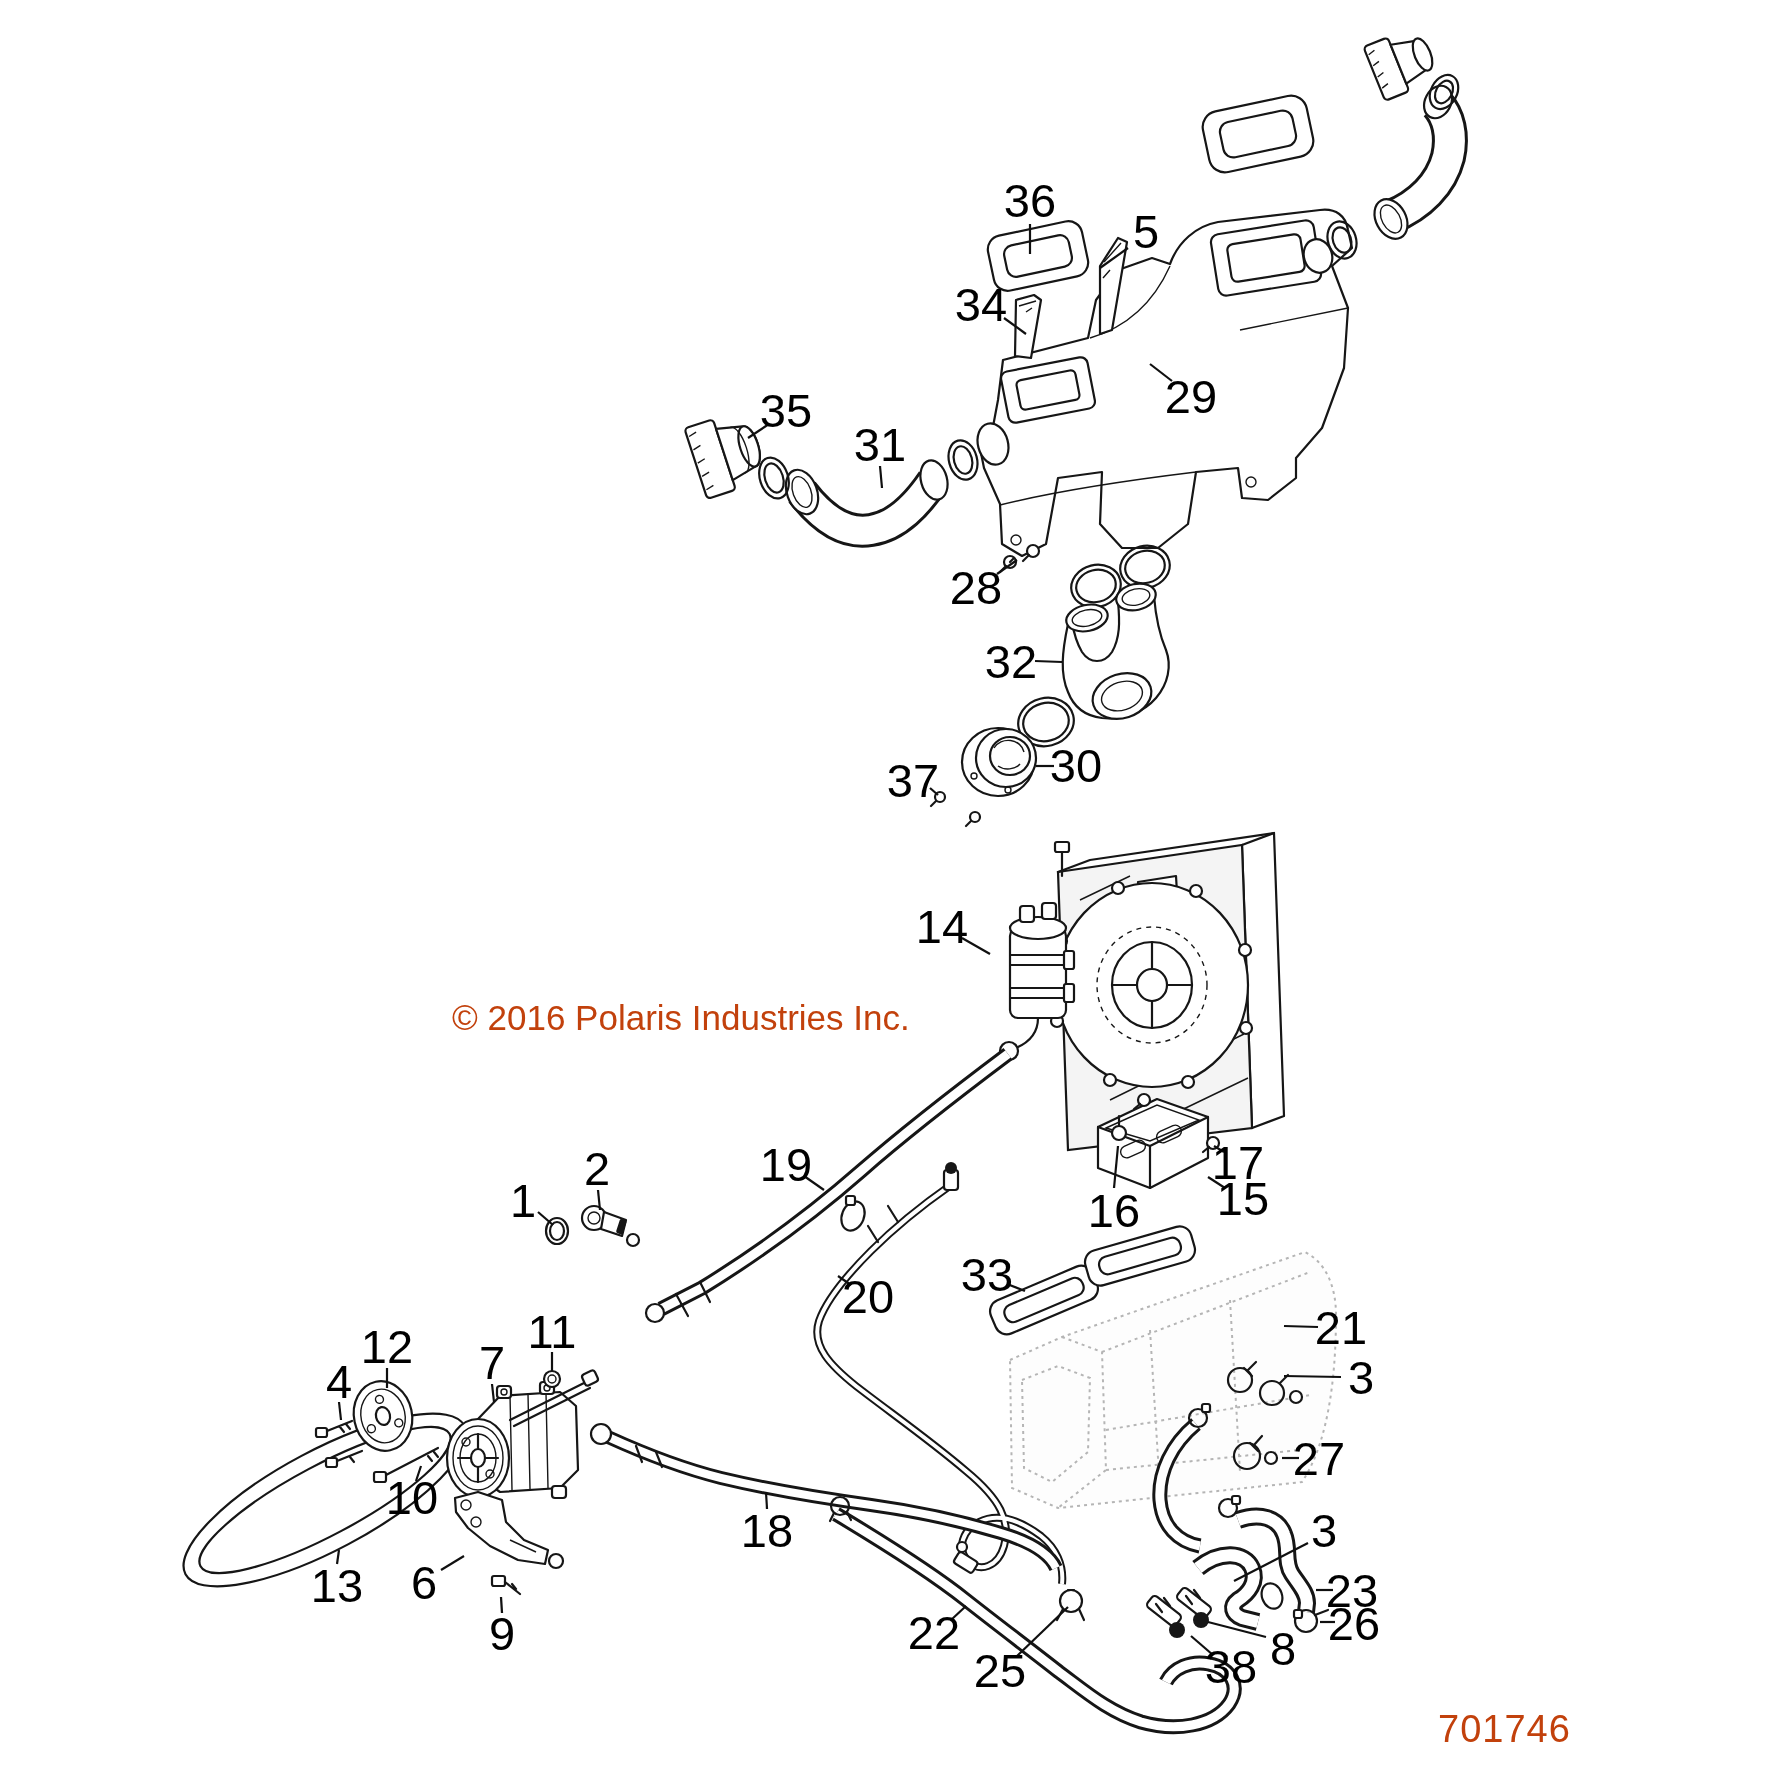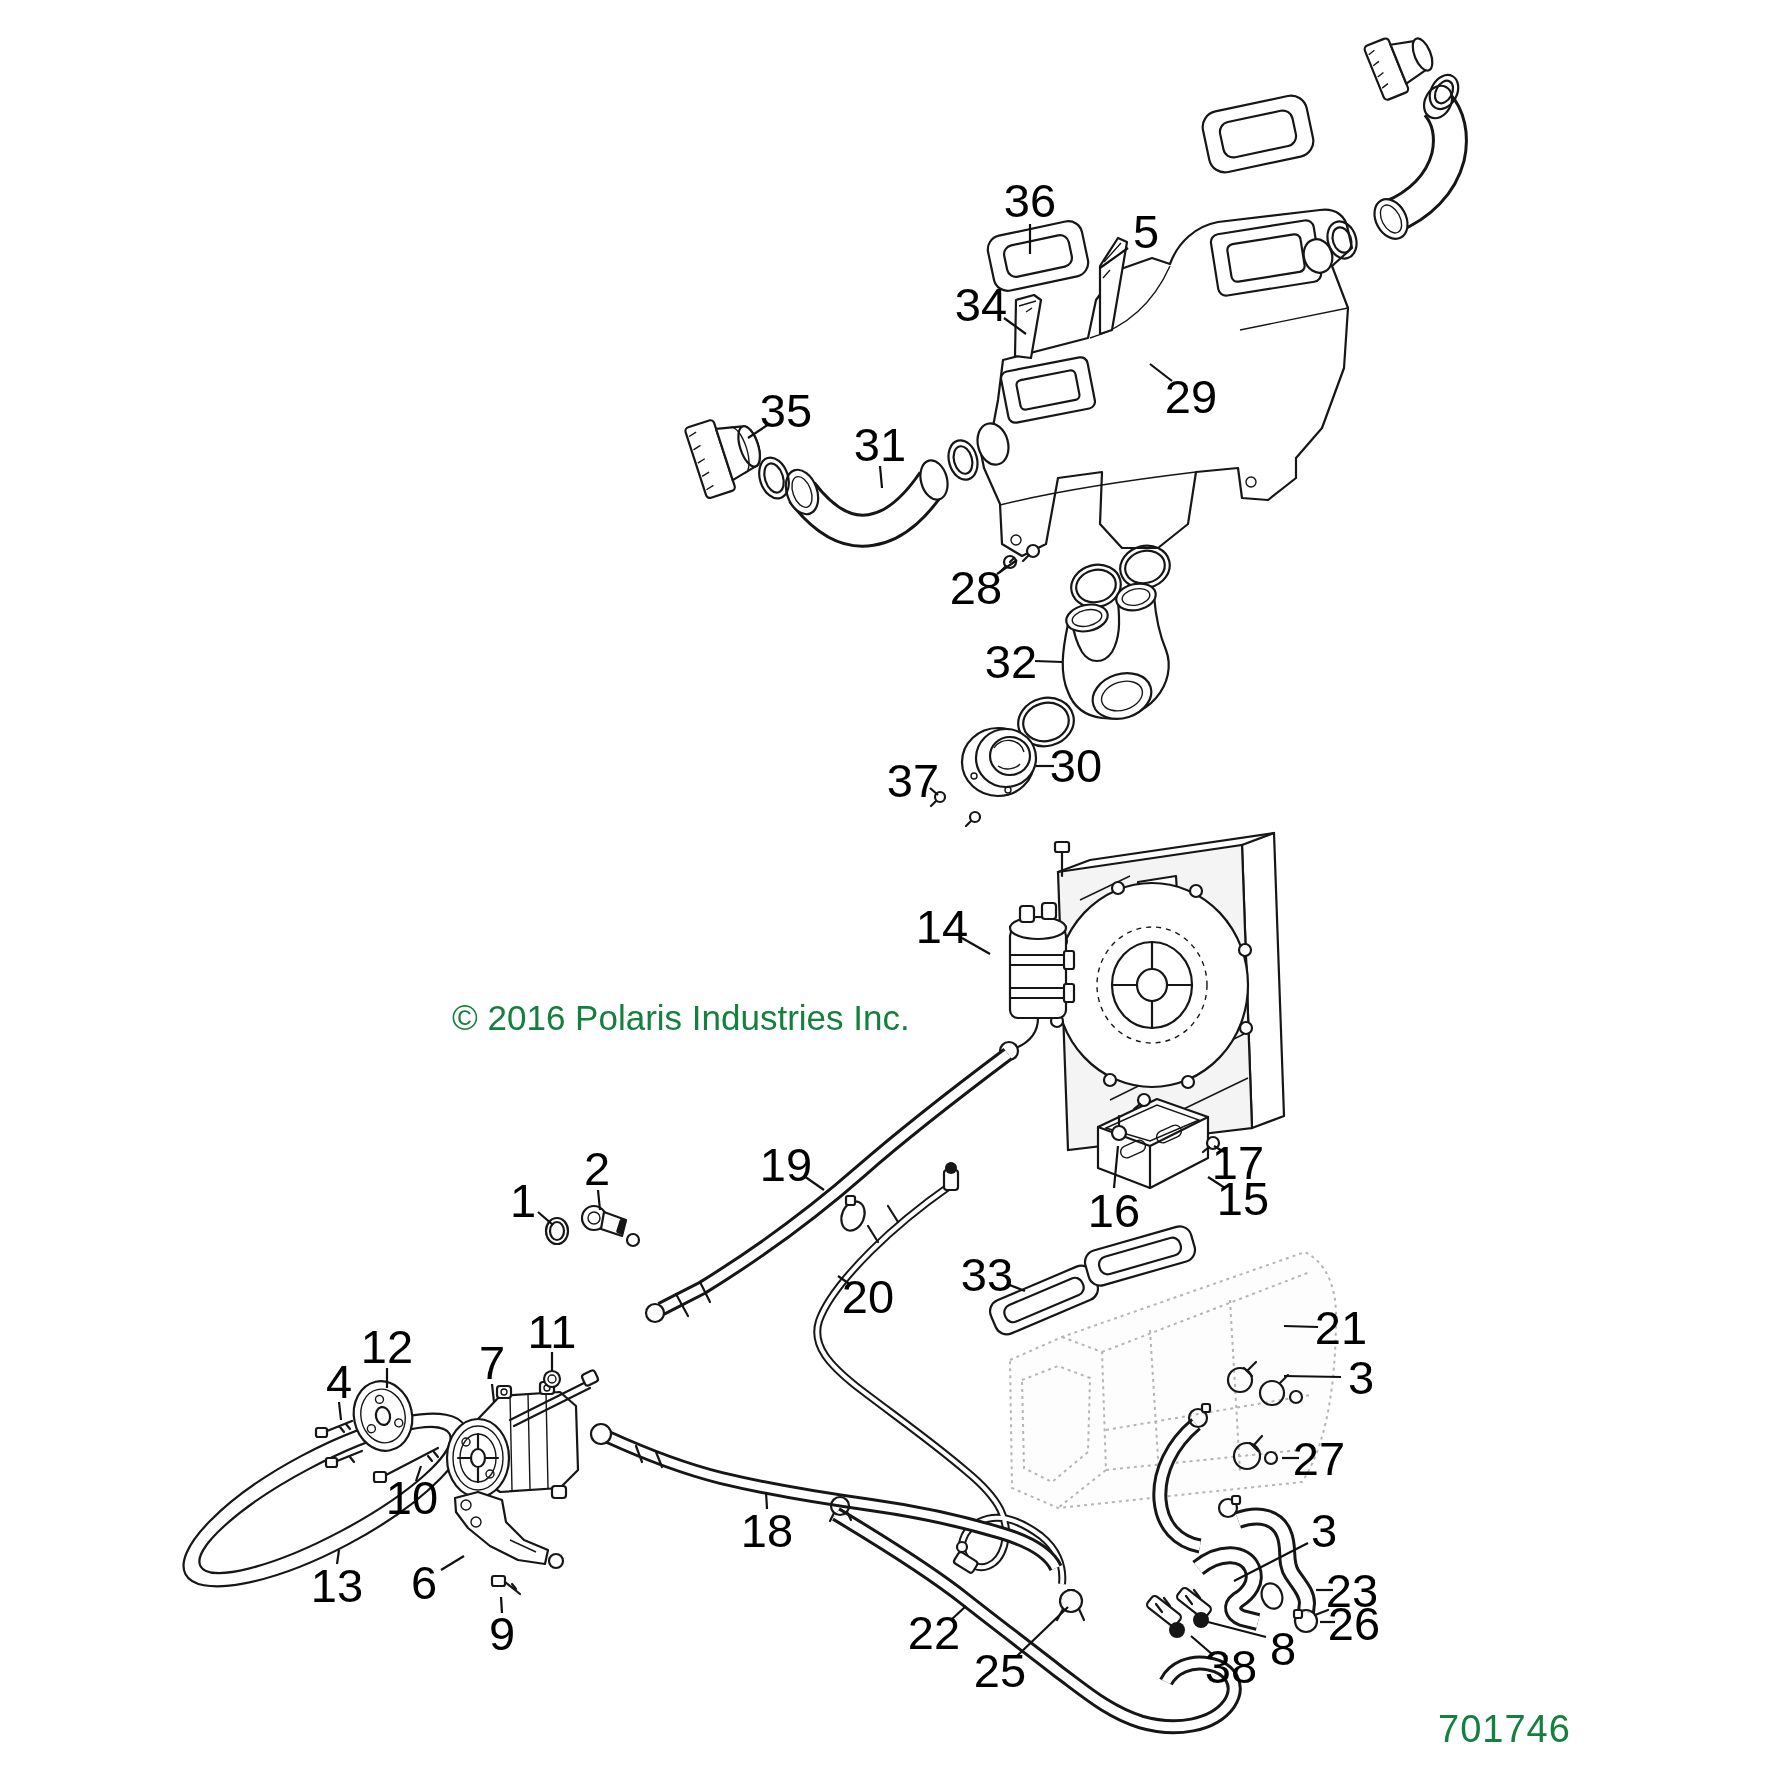--- a/index.html
+++ b/index.html
@@ -8,21 +8,21 @@
   svg{position:absolute;left:0;top:0;}
   .ln{stroke:#161616;stroke-width:2.2;fill:none;stroke-linecap:round;stroke-linejoin:round;}
   .lnf{stroke:#161616;stroke-width:2.2;fill:#ffffff;stroke-linejoin:round;}
   .thin{stroke:#161616;stroke-width:1.4;fill:none;}
   .faint{stroke:#b5b5b5;stroke-width:2;fill:none;stroke-dasharray:3 4;}
   .faintf{stroke:#b5b5b5;stroke-width:2;fill:#fdfdfd;stroke-dasharray:3 4;}
   .tube-o{stroke:#161616;fill:none;stroke-linecap:butt;}
   .tube-i{stroke:#ffffff;fill:none;stroke-linecap:butt;}
   .callout-text{font-family:"Liberation Sans", sans-serif;font-size:47px;fill:#000;}
   .leader{stroke:#101010;stroke-width:2.2;}
-  .meta-text{position:absolute;color:#15803d;white-space:nowrap;}
+  .meta-text{position:absolute;color:#c2410c;white-space:nowrap;}
   #copyright{left:452px;top:998px;font-size:35px;}
   #figno{left:1418px;top:1708px;font-size:38px;letter-spacing:1px;margin-left:20px;}
 </style>
 </head>
 <body>
 <div id="page">
 
 <svg width="1782" height="1782" viewBox="0 0 1782 1782">
   <defs>
     <path id="h31" d="M 802,492 C 824,521 847,534 871,530 C 898,526 918,503 933,481"></path>

